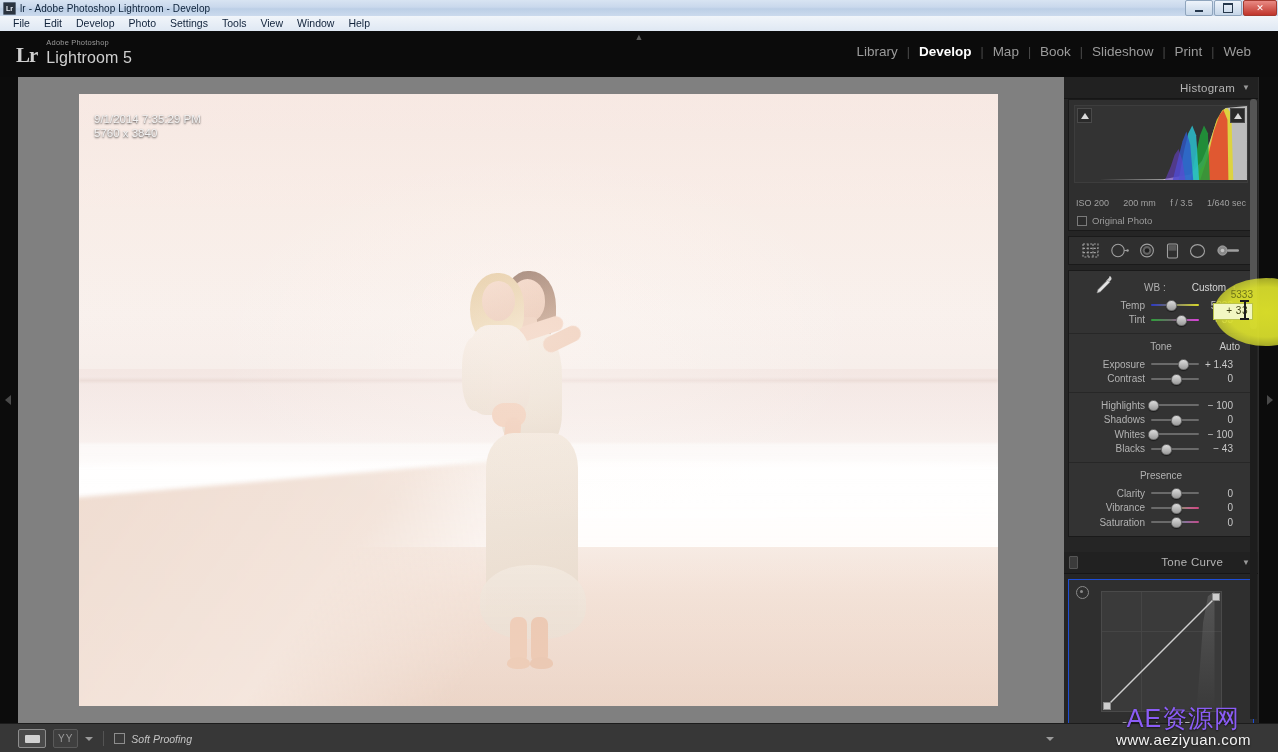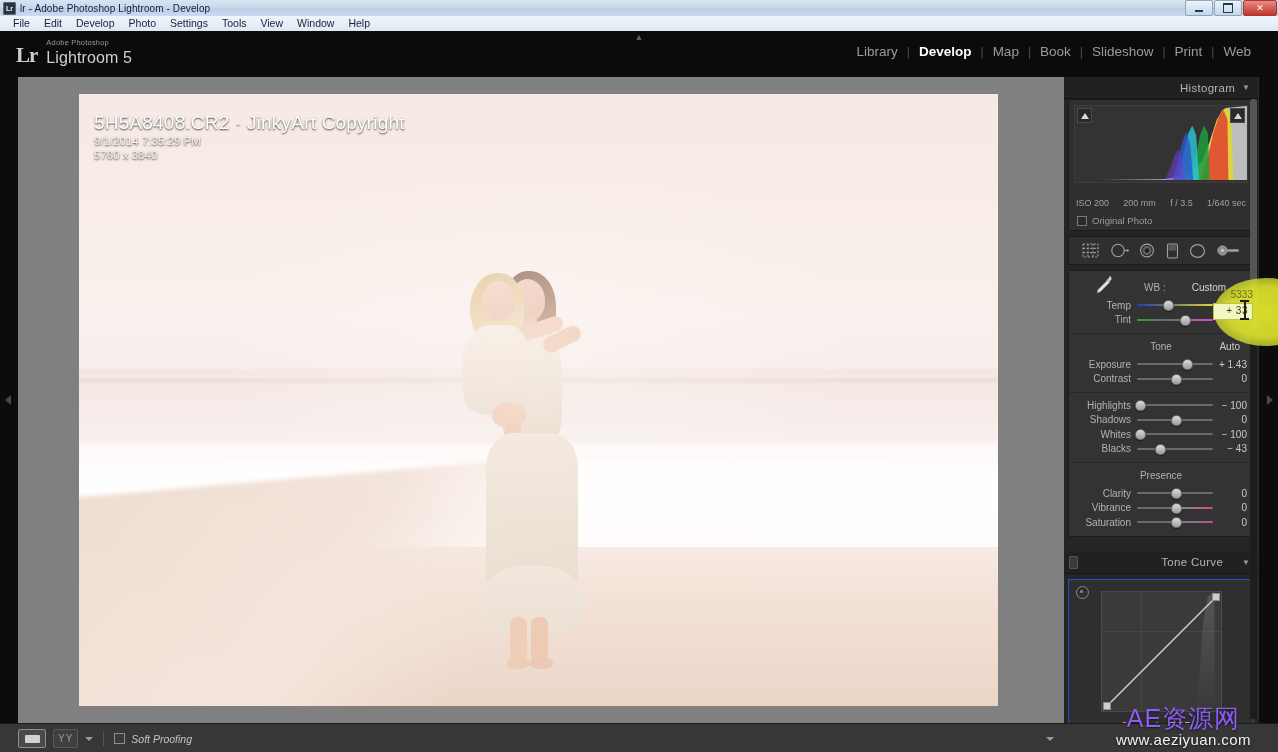--- a/index.html
+++ b/index.html
@@ -230,21 +230,21 @@
   
   .basic{margin:5px 4px 0 4px;background:#333;border:1px solid #1a1a1a;}
   .sec{padding:5px 0 6px 0;}
   .sec + .sec{border-top:1px solid #272727;}
   .wbrow{display:flex;align-items:center;height:22px;padding-left:6px;justify-content:center;}
   .eyedrop{width:26px;}
   .wblabel{font-size:10px;color:#b0b0b0;margin-left:26px;}
   .wbvalue{font-size:10px;color:#d6d6d6;margin-left:26px;}
   .wbvalue .updown{font-size:8px;color:#9d9d9d;margin-left:3px;}
 
-  .slider-row{display:flex;align-items:center;height:14.5px;padding:0 6px;}
+  .slider-row{display:flex;align-items:center;height:14.5px;padding:0 20px;}
   .s-label{width:56px;text-align:right;font-size:10px;color:#b2b2b2;padding-right:6px;}
   .s-track{position:relative;flex:1;height:10px;}
   .s-line{position:absolute;left:0;right:0;top:4px;height:2px;border-radius:1px;background:#6a6a6a;}
   .s-line.temp{background:linear-gradient(to right,#2b39c9,#6a6a6a 38%,#9a9a58 62%,#d8d82a);}
   .s-line.tint{background:linear-gradient(to right,#2ea03a,#6a6a6a 42%,#9a6a9a 62%,#d93fd9);}
   .s-line.vib{background:linear-gradient(to right,#6a6a6a 42%,#7d8f5e 58%,#b86a8a 78%,#d2457f);}
   .s-line.sat{background:linear-gradient(to right,#6a6a6a 40%,#6f8a6f 56%,#8a6f9a 72%,#c44b8a);}
   .s-knob{
     position:absolute;top:0px;width:9px;height:9px;margin-left:-4.5px;border-radius:50% 50% 45% 45%;
     background:linear-gradient(to bottom,#dcdcdc,#9c9c9c);border:1px solid #6d6d6d;
@@ -427,25 +427,20 @@
             <div class="shape w-legR"></div>
             <div class="shape w-footL"></div>
             <div class="shape w-footR"></div>
           </div>
 
           <div class="glow"></div>
           <div class="softhaze"></div>
         </div>
 
         <div class="overlay">
-          <div class="ov-title">
-            <span>5H5A8408.CR2</span>
-            <span>·</span>
-            <span>JinkyArt Copyright</span>
-          </div>
           <div class="ov-line">9/1/2014 7:35:29 PM</div>
           <div class="ov-line">5760 x 3840</div>
         </div>
       </div>
     </div>
 
     <div class="rpanel">
 
       <div class="panel-head">
         <span class="ptitle">Histogram</span>

